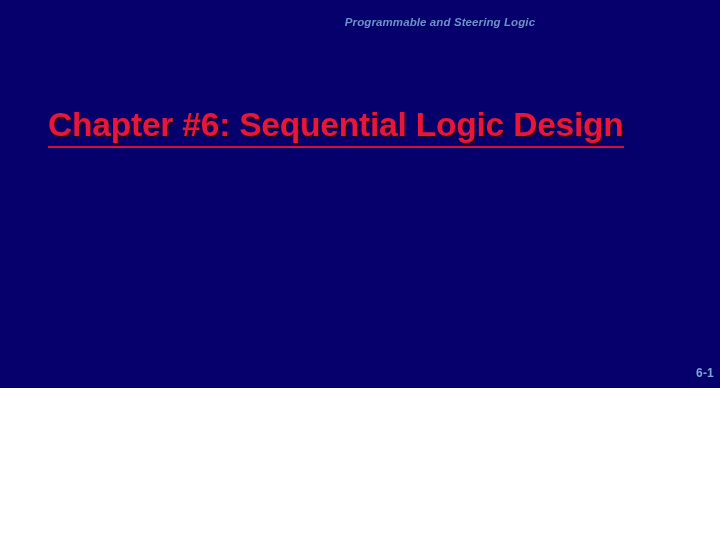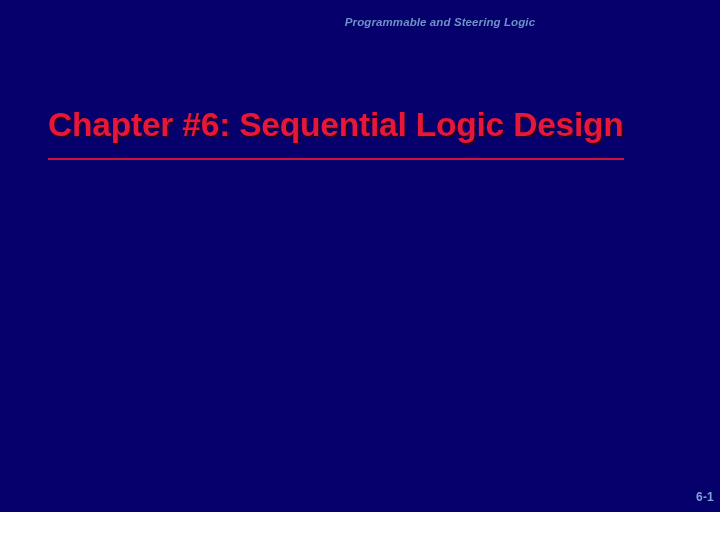--- a/index.html
+++ b/index.html
@@ -8,21 +8,21 @@
   }
   body {
     width: 720px;
     height: 540px;
     overflow: hidden;
     font-family: "Liberation Sans", sans-serif;
   }
   #slide {
     position: relative;
     width: 720px;
-    height: 512px;
+    height: 388px;
     background: #05006b;
     overflow: hidden;
   }
   
   #slide-header {
     position: absolute;
     left: 0;
     top: 12px;
     width: 720px;
     text-align: center;
@@ -49,21 +49,21 @@
   #title-block .title-text {
     display: inline-block;
     font-size: 33.5px;
     font-weight: bold;
     color: #e6173a;
     line-height: 40px;
     letter-spacing: -0.2px;
     white-space: nowrap;
     text-shadow: 1.5px 1.5px 0 #2a0020;
     border-bottom: 2px solid #d0123a;
-    padding-bottom: 13px;
+    padding-bottom: 1px;
   }
   
   #slide-body {
     position: absolute;
     left: 48px;
     top: 170px;
     width: 630px;
     height: 320px;
   }
   

